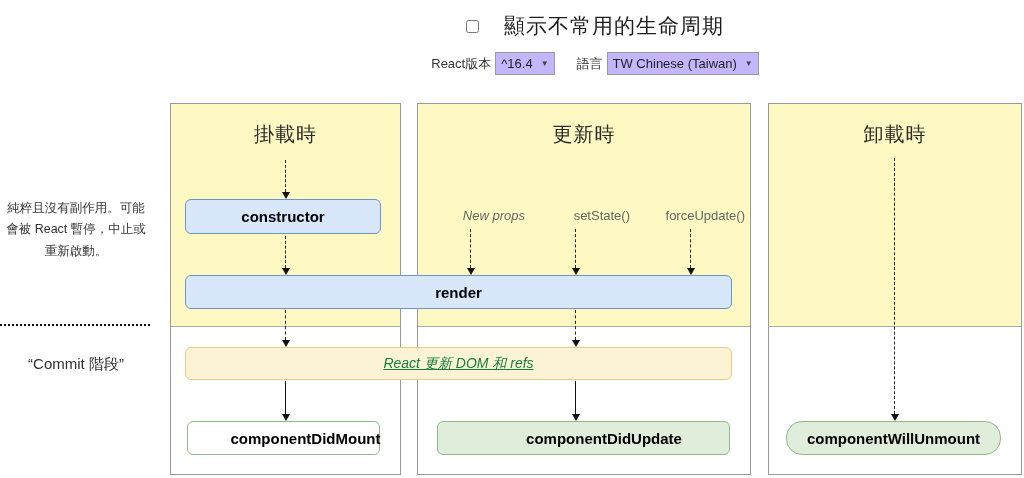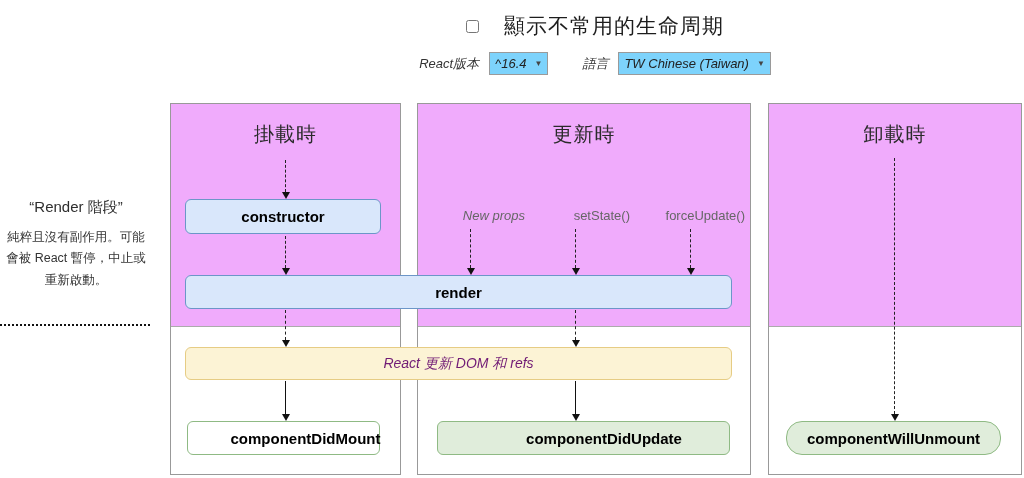--- a/index.html
+++ b/index.html
@@ -7,39 +7,39 @@
     width:1024px;height:478px;position:relative;background:#fff;
     font-family:"Liberation Sans","DejaVu Sans",sans-serif;color:#222;
     overflow:hidden;
   }
   .abs{position:absolute;}
   
   .title-row{left:170px;top:12px;width:850px;display:flex;justify-content:center;align-items:center;}
   .title-row label{display:flex;align-items:center;gap:25px;cursor:pointer;}
   .title-row input{width:13px;height:13px;margin:0;}
   .page-title{font-size:21px;color:#1d1d1d;letter-spacing:1px;}
-  .controls-row{left:170px;top:52px;width:850px;display:flex;justify-content:center;align-items:center;gap:10px;font-size:13px;color:#333;font-style:italic;}
-  .select{display:inline-flex;align-items:center;gap:8px;border:1px solid #9a9a9a;background:#7dd3fc;
+  .controls-row{left:170px;top:52px;width:850px;display:flex;justify-content:center;align-items:center;gap:4px;font-size:13px;color:#333;}
+  .select{display:inline-flex;align-items:center;gap:8px;border:1px solid #9a9a9a;background:#c4b5fd;
     padding:2px 5px;font-size:13px;color:#222;cursor:pointer;min-height:17px;text-align:right;}
   .select .caret{font-size:8px;color:#444;}
   .lang-gap{width:14px;}
   
   .side-block{left:0;width:152px;text-align:center;}
   .side-title{font-size:15px;color:#2e2e2e;margin-bottom:10px;}
   .side-desc{font-size:12.5px;color:#333;line-height:1.7;padding:0 2px;}
   .dotted-divider{left:0;top:324px;width:150px;border-top:2px dotted #111;height:0;}
   
   .col{border:1px solid #999;background:#fff;}
-  .phase-top{height:223px;background:#f0abfc;border-bottom:1px solid #ababab;box-sizing:border-box;}
+  .phase-top{height:223px;background:#fef9c3;border-bottom:1px solid #ababab;box-sizing:border-box;}
   .col-title{text-align:center;padding-top:17px;font-size:20px;color:#2b2b2b;letter-spacing:1px;}
   
   .box{box-sizing:border-box;border-radius:6px;display:flex;align-items:center;justify-content:center;
     font-size:15px;font-weight:bold;color:#000000;z-index:5;cursor:pointer;}
   .box-blue{background:#d9e7fb;border:1.5px solid #6c96c8;}
-  .box-yellow{background:#fcf3d5;border:1.5px solid #e6cc84;font-weight:normal;font-style:italic;color:#701a75;font-size:14px;}
+  .box-yellow{background:#fcf3d5;border:1.5px solid #e6cc84;font-weight:normal;font-style:italic;color:#15803d;font-size:14px;text-decoration:underline;}
   .box-green{background:#e0eddb;border:1.5px solid #8fba84;}
   .box-green-hover{background:#ffffff;border:1.5px solid #8fba84;}
   
   .trigger{width:110px;text-align:right;font-size:13px;color:#666;z-index:4;}
   .italic{font-style:italic;}
   
   .arrow{width:0;z-index:4;}
   .arrow.dashed{border-left:1.6px dashed #222;}
   .arrow.solid{border-left:1.6px solid #111;}
   .arrow::after{content:"";position:absolute;left:-4px;bottom:-7px;width:0;height:0;
@@ -63,25 +63,25 @@
   </div>
   <span class="lang-gap"></span>
   <span>語言</span>
   <div class="select">
     <span>TW Chinese (Taiwan)</span>
     <span class="caret">▼</span>
   </div>
 </div>
 
 <div class="abs side-block" style="top:198px;">
-  <div class="side-title">“Render 階段”</div>
   <div class="side-desc">純粹且沒有副作用。可能會被 React 暫停，中止或重新啟動。</div>
 </div>
 <div class="abs dotted-divider"></div>
 <div class="abs side-block" style="top:355px;">
+  <div class="side-title">“Commit 階段”</div>
 </div>
 
 <div class="abs col" style="left:170px;top:103px;width:229px;height:370px;">
   <div class="phase-top">
     <div class="col-title">掛載時</div>
   </div>
 </div>
 <div class="abs col" style="left:417px;top:103px;width:332px;height:370px;">
   <div class="phase-top">
     <div class="col-title">更新時</div>

